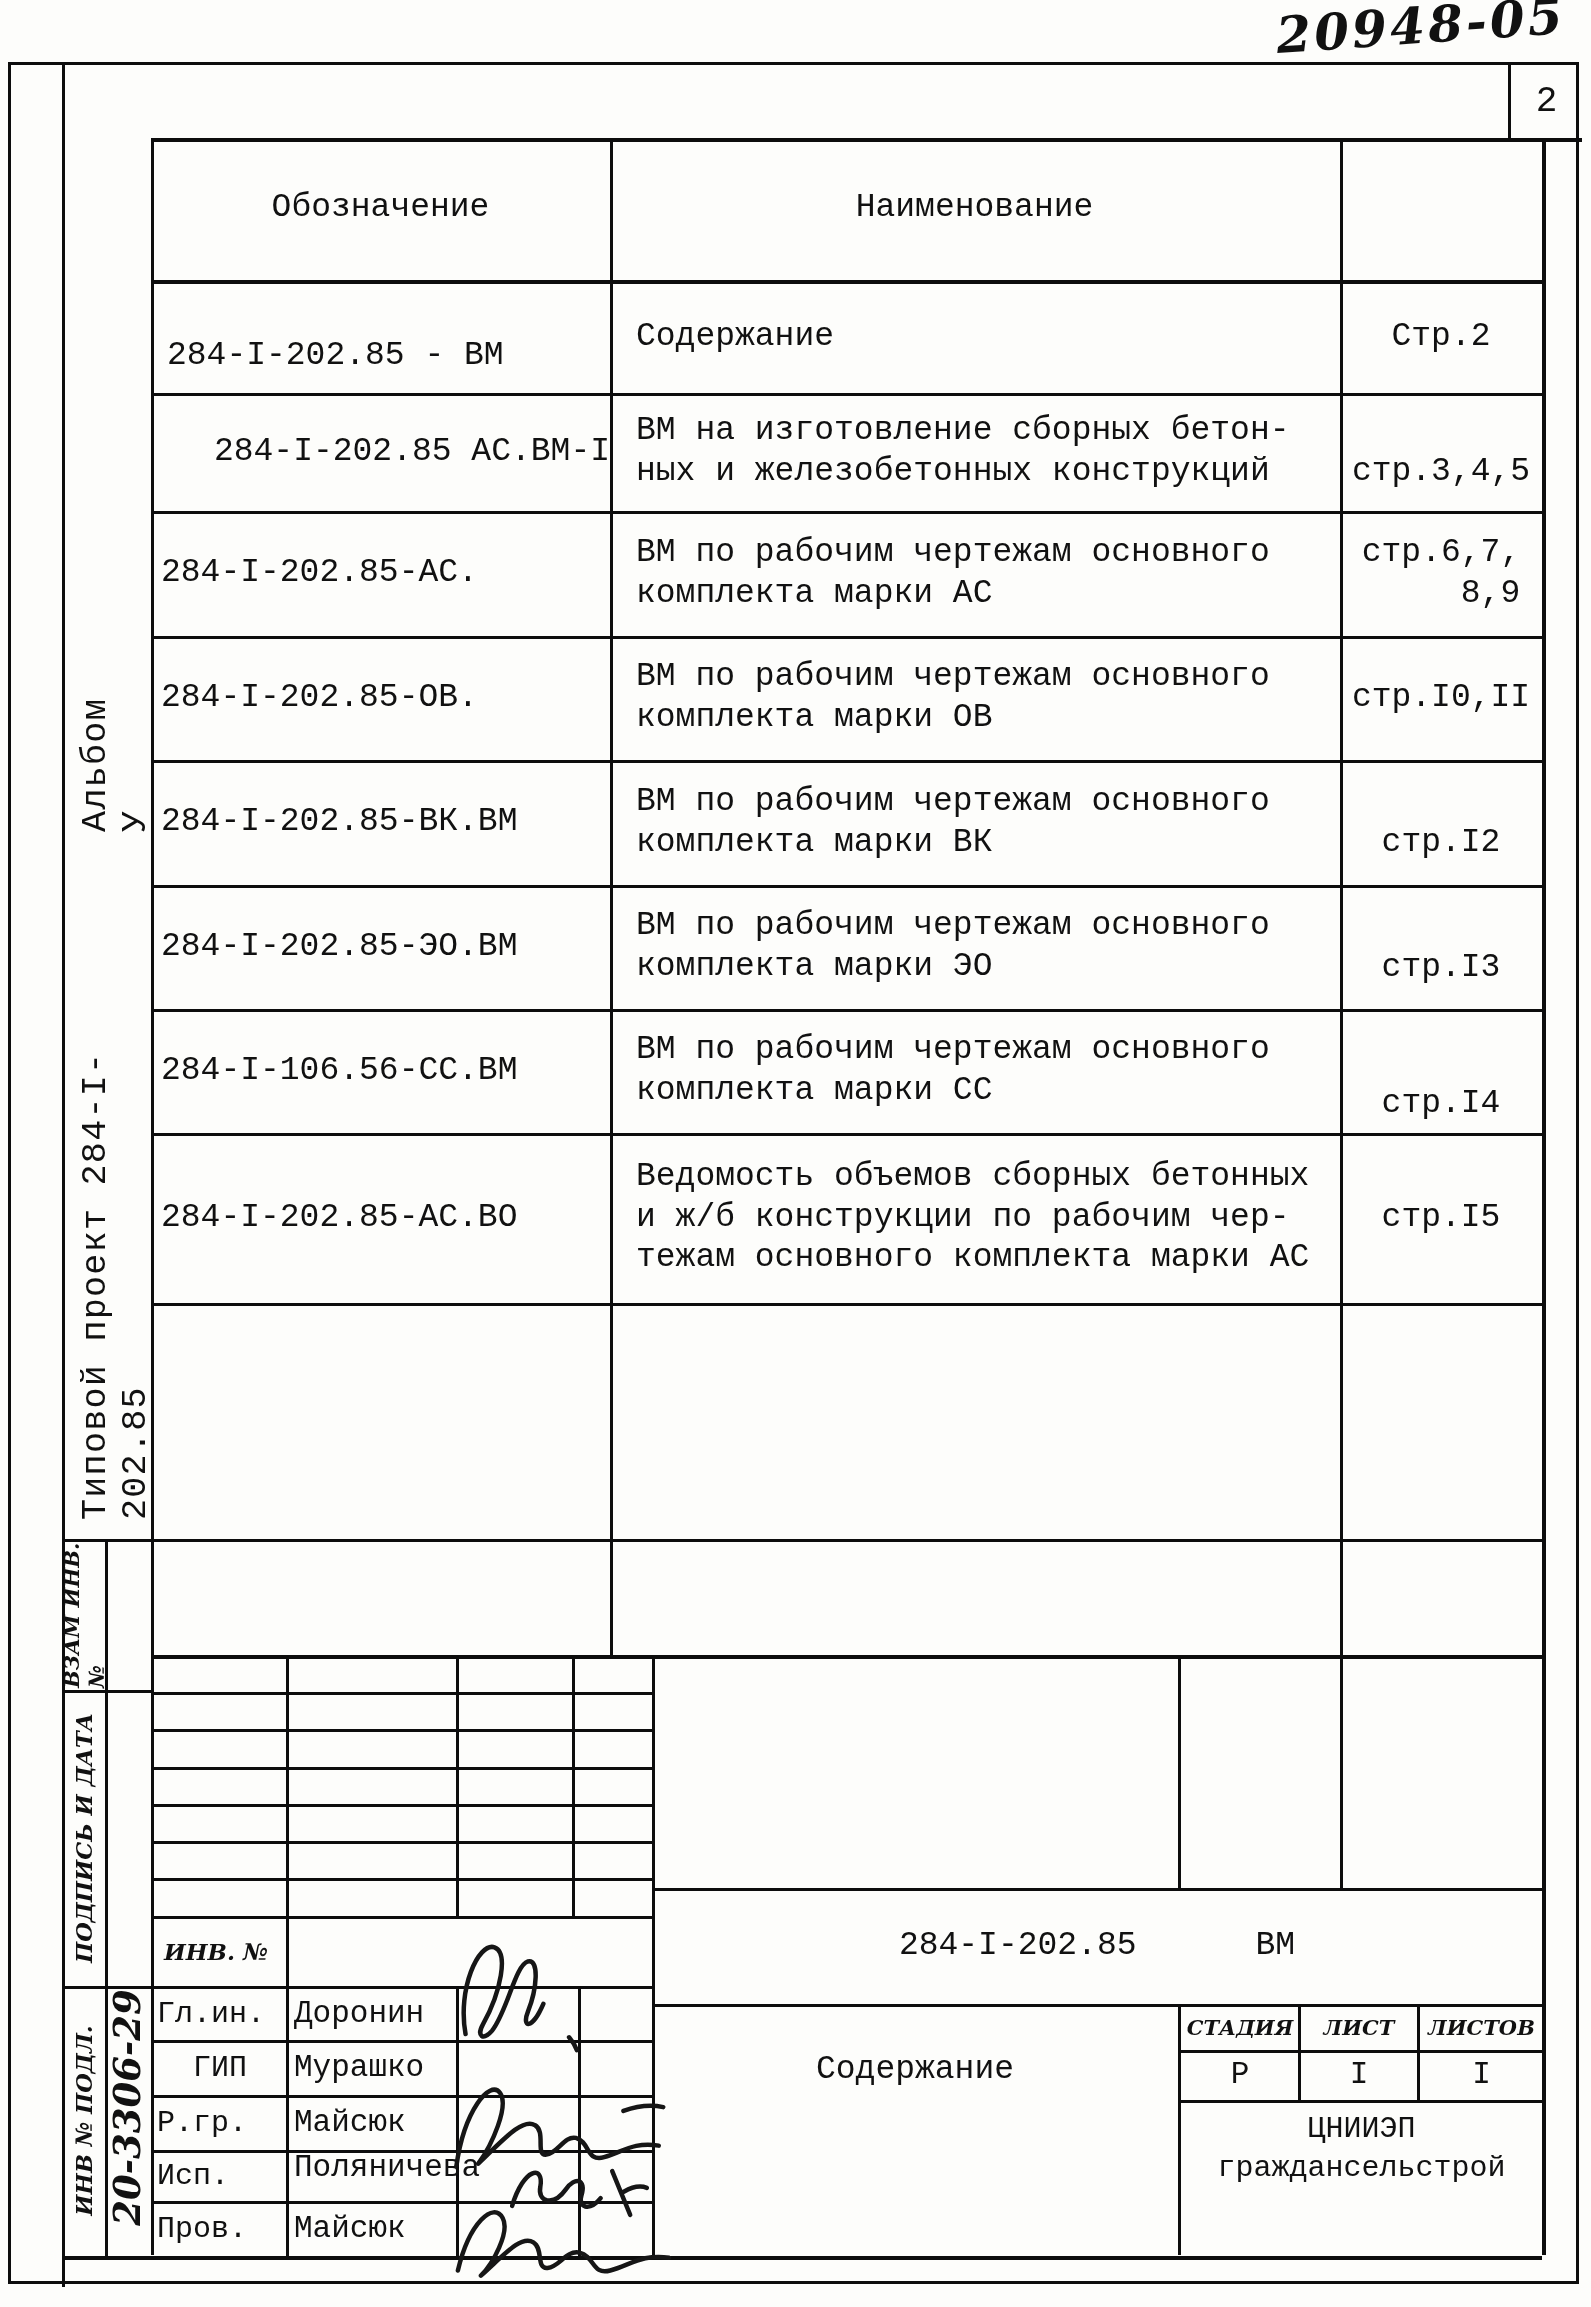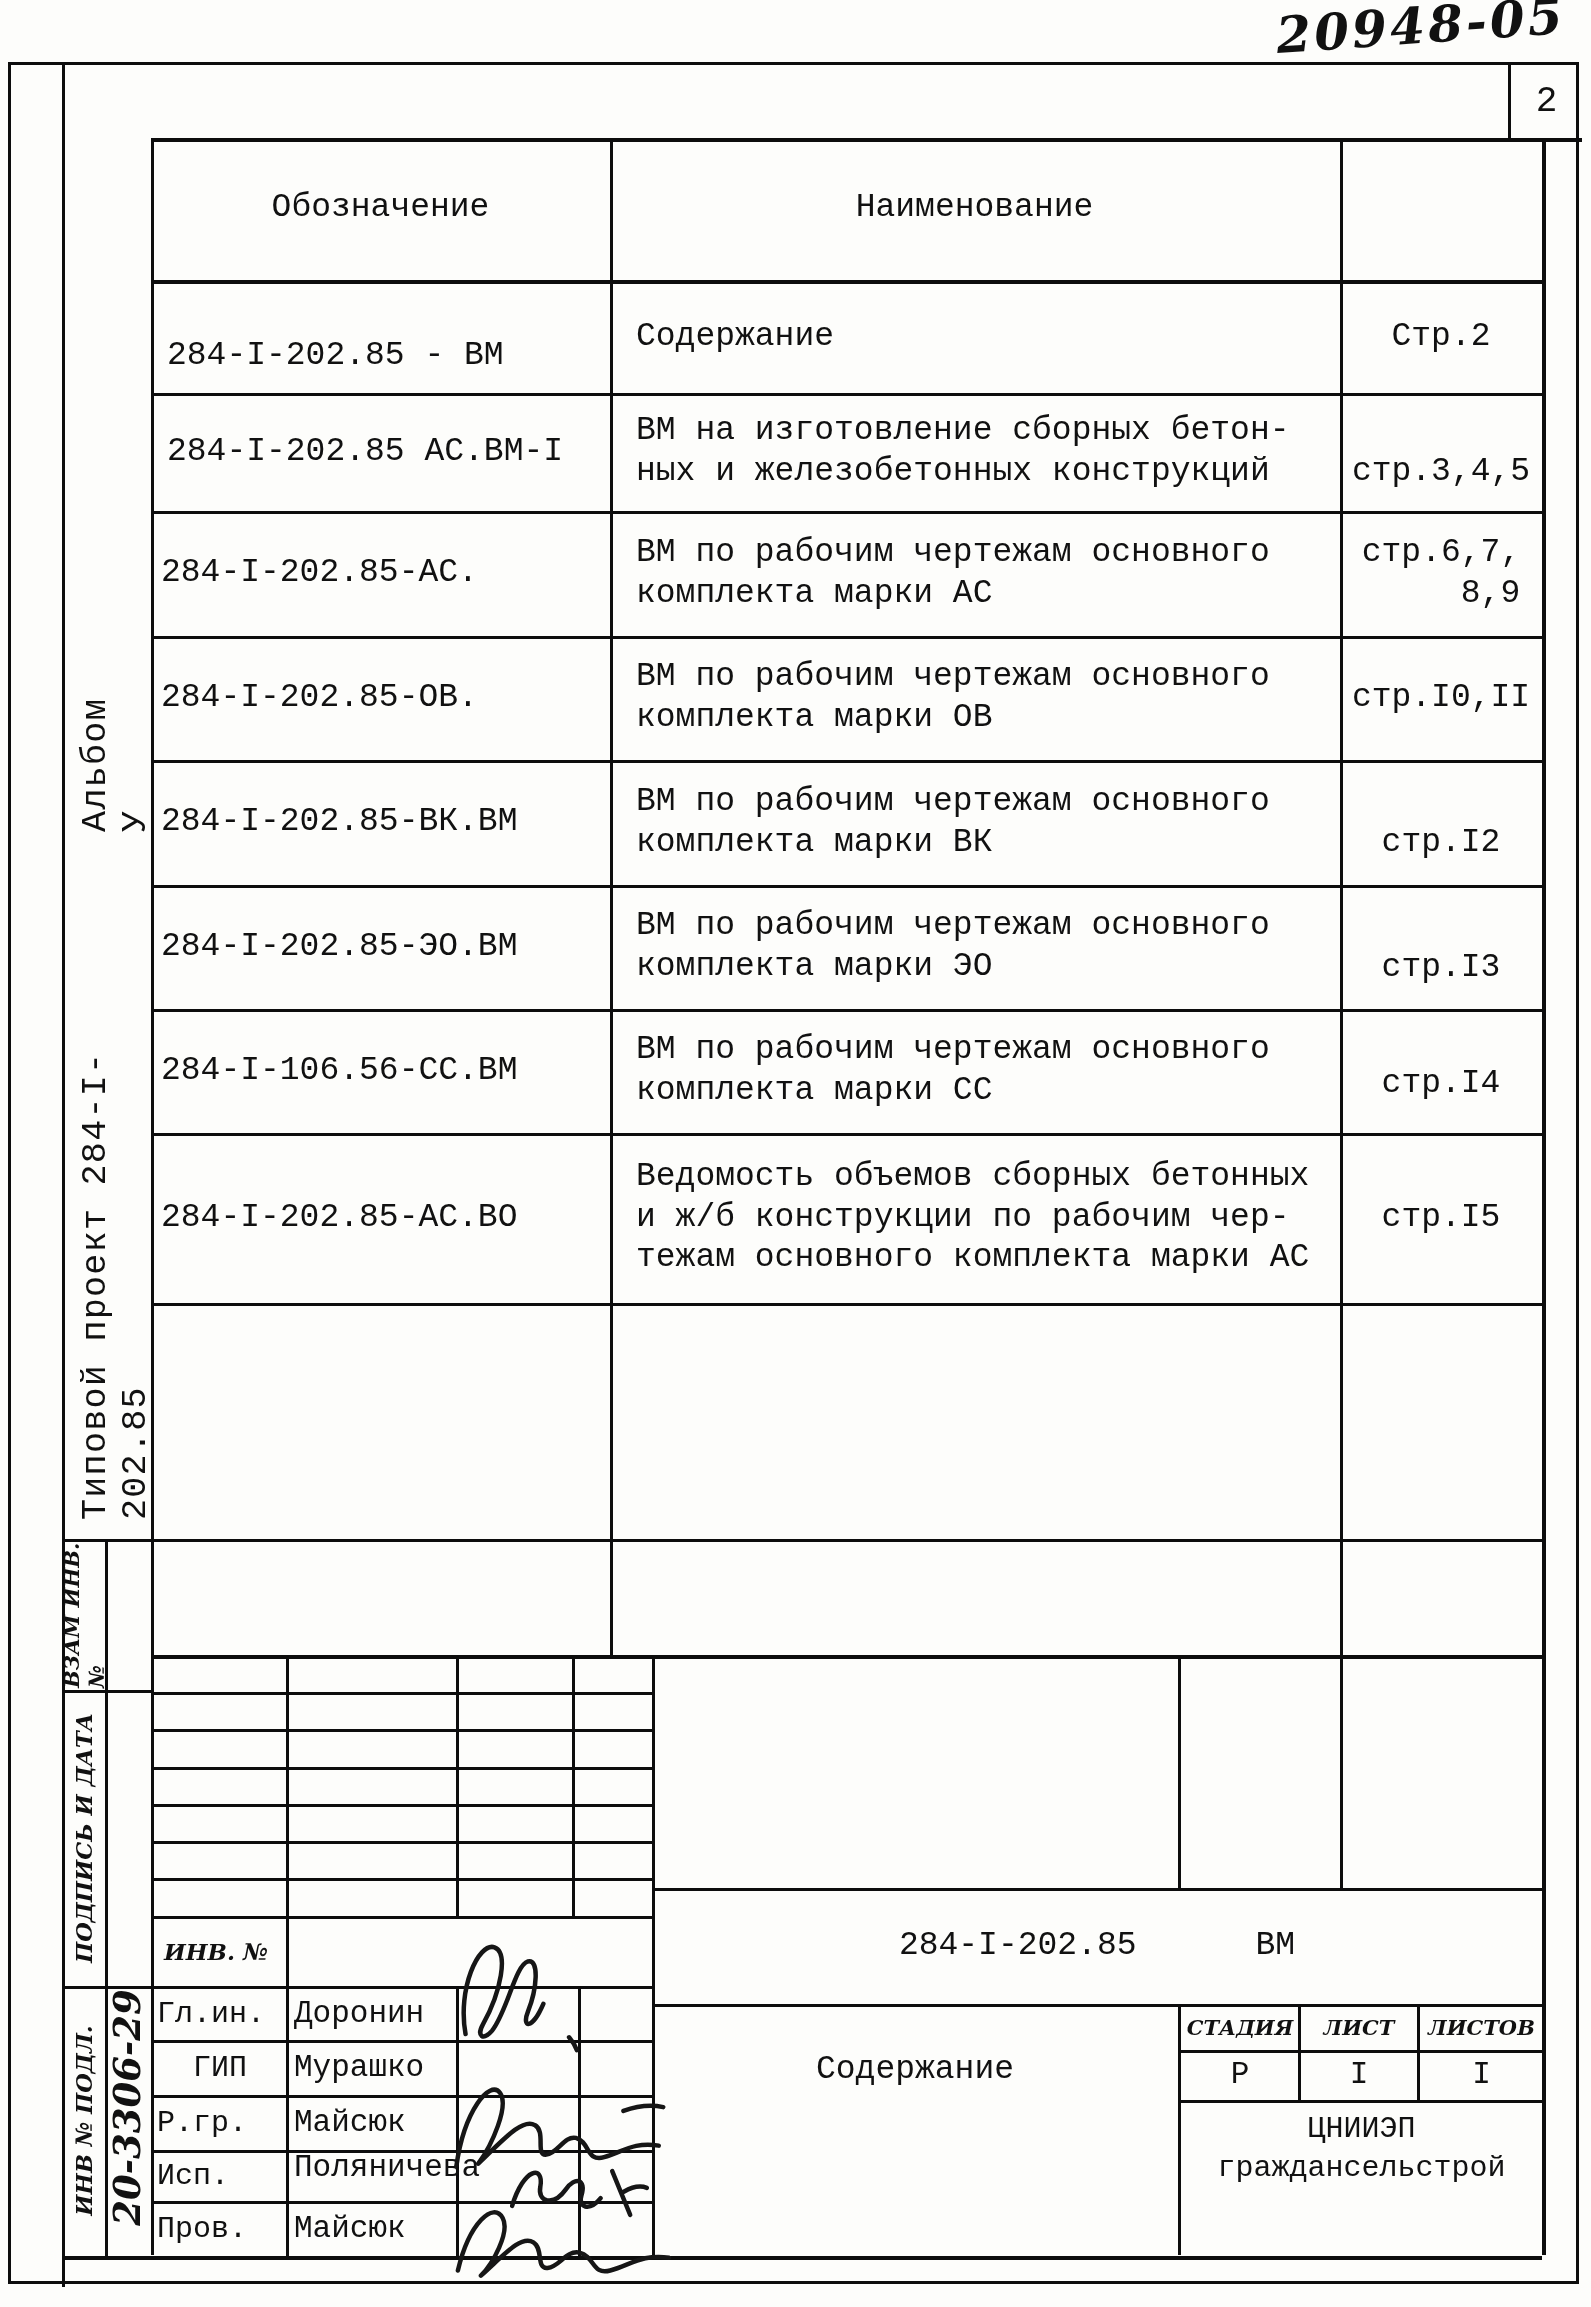--- a/index.html
+++ b/index.html
@@ -62,21 +62,21 @@
   <div class="cell tw fs52" style="left:167px;top:280px;width:443px;height:114px;align-items:center;margin-top:19px;">
     <span class="pre">284-I-202.85 - ВМ</span>
     </div>
   <div class="cell tw fs52" style="left:636px;top:280px;width:700px;height:114px;align-items:center;">
     <span class="pre">Содержание</span>
     </div>
   <div class="cell c tw fs52" style="left:1340px;top:280px;width:202px;height:114px;">
     <span class="pre">Стр.2</span>
     </div>
 
-  <div class="cell tw fs52" style="left:167px;top:393px;width:443px;height:118px;align-items:center;">
+  <div class="cell tw fs52" style="left:167px;top:393px;width:443px;height:118px;align-items:center;justify-content:flex-end;">
     <span class="pre">284-I-202.85 АС.ВМ-I</span>
     </div>
   <div class="cell tw fs52" style="left:636px;top:393px;width:700px;height:118px;align-items:center;">
     <span class="pre">ВМ на изготовление сборных бетон-
 ных и железобетонных конструкций</span>
     </div>
   <div class="cell c tw fs52" style="left:1340px;top:393px;width:202px;height:118px;align-items:flex-end;padding-bottom:18px;">
     <span class="pre">стр.3,4,5</span>
     </div>
 
@@ -125,21 +125,21 @@
     <span class="pre">стр.I3</span>
     </div>
 
   <div class="cell tw fs52" style="left:161px;top:1009px;width:450px;height:124px;align-items:center;">
     <span class="pre">284-I-106.56-СС.ВМ</span>
     </div>
   <div class="cell tw fs52" style="left:636px;top:1009px;width:700px;height:124px;align-items:center;">
     <span class="pre">ВМ по рабочим чертежам основного
 комплекта марки СС</span>
     </div>
-  <div class="cell c tw fs52" style="left:1340px;top:1009px;width:202px;height:124px;align-items:flex-end;padding-bottom:28px;">
+  <div class="cell c tw fs52" style="left:1340px;top:1009px;width:202px;height:124px;align-items:flex-end;padding-bottom:8px;">
     <span class="pre">стр.I4</span>
     </div>
 
   <div class="cell tw fs52" style="left:161px;top:1133px;width:450px;height:170px;align-items:center;">
     <span class="pre">284-I-202.85-АС.ВО</span>
     </div>
   <div class="cell tw fs52" style="left:636px;top:1133px;width:713px;height:170px;align-items:center;">
     <span class="pre">Ведомость объемов сборных бетонных
 и ж/б конструкции по рабочим чер-
 тежам основного комплекта марки АС</span>

